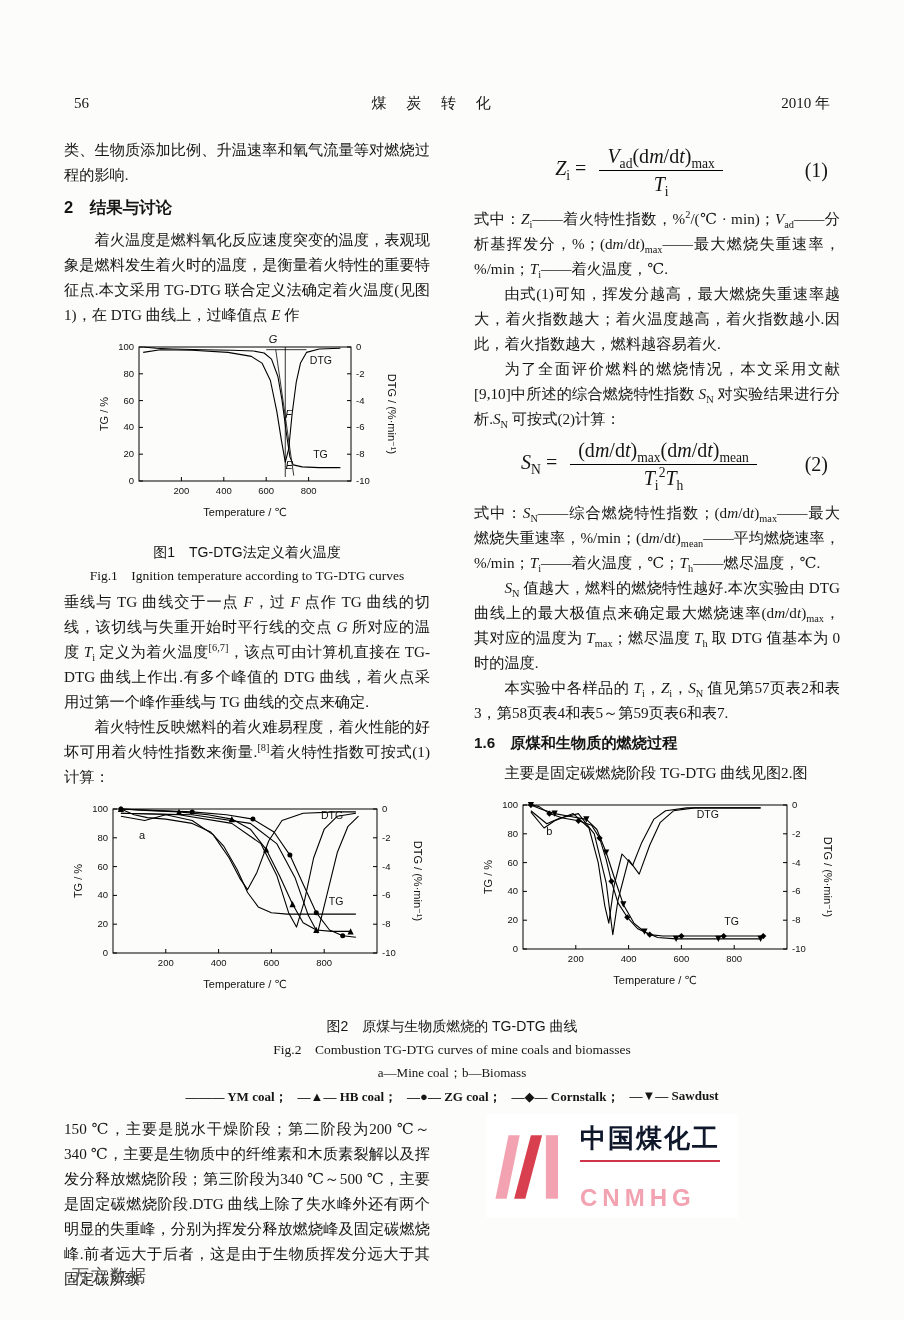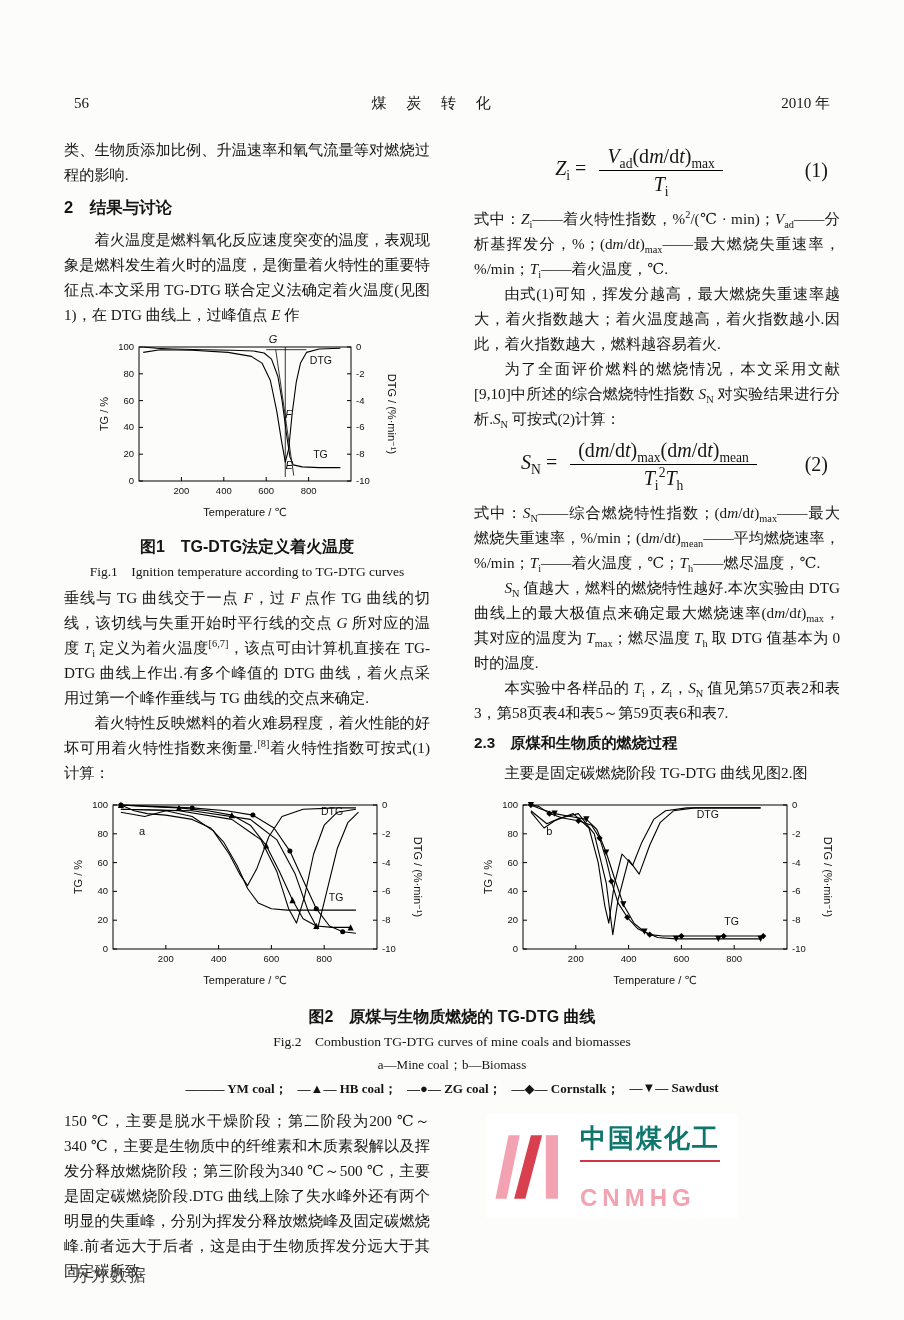--- a/index.html
+++ b/index.html
@@ -14,41 +14,41 @@
   .pg-journal { letter-spacing:8px; }
   .columns { display:grid; grid-template-columns:1fr 1fr; column-gap:44px; }
   .body-text { font-size:15.2px; line-height:25px; text-align:justify; }
   .ind { text-indent:2em; }
   .sec-title { font-family:"Liberation Sans","DejaVu Sans",sans-serif; font-weight:bold;
     font-size:16.5px; margin:10px 0 8px; }
   .sub-title { font-family:"Liberation Sans","DejaVu Sans",sans-serif; font-weight:bold;
     font-size:15.2px; margin:8px 0 6px; }
   sub, sup { font-size:68%; line-height:0; }
   .fig { text-align:center; margin:8px 0 2px; }
-  .cap-cn { font-family:"Liberation Sans","DejaVu Sans",sans-serif; font-weight:bold;
-    font-size:16px; margin-top:10px; }
+  .cap-cn { font-family:"Liberation Sans","DejaVu Sans",sans-serif; font-weight:normal;
+    font-size:14px; margin-top:17px; }
   .cap-en { font-size:13.5px; margin-top:5px; margin-bottom:4px; }
   .equation { display:flex; align-items:center; font-size:20px; margin:8px 12px 10px; }
   .eq-body { flex:1; text-align:center; }
   .frac { display:inline-block; vertical-align:middle; text-align:center; margin-left:8px; }
   .frac .num { display:block; border-bottom:1.2px solid #000; padding:0 8px 2px; }
   .frac .den { display:block; padding-top:2px; }
   .eq-no { width:36px; text-align:right; }
   .fig2-block { text-align:center; margin-top:8px; }
   .fig2-note { font-size:13px; margin-top:5px; }
   .legend-row { display:flex; justify-content:center; gap:10px; font-size:13px;
     margin-top:6px; font-weight:bold; }
   .legend-item { white-space:nowrap; }
   .bottom-cols { margin-top:10px; }
   svg.chart text { font-family:"Liberation Sans","DejaVu Sans",sans-serif; fill:#111; }
   .watermark { position:absolute; left:486px; top:1114px; width:252px; height:104px;
     background:#fff; display:flex; align-items:center; gap:8px; padding:4px 2px; z-index:5; }
   .wm-text { display:flex; flex-direction:column; }
   .wm-cn { font-family:"Liberation Sans","DejaVu Sans",sans-serif; font-weight:bold;
-    font-size:26px; color:#0f766e; letter-spacing:2px; border-bottom:2px solid #cf3448;
+    font-size:26px; color:#0f172a; letter-spacing:2px; border-bottom:2px solid #cf3448;
     padding-bottom:4px; }
   .wm-en { font-family:"Liberation Sans","DejaVu Sans",sans-serif; font-weight:bold;
     font-size:24px; color:#f2a2b0; letter-spacing:5px; margin-top:22px; }
   .wanfang { position:absolute; left:72px; top:1264px; font-size:17px; color:#4c4c4c;
     font-family:"Liberation Sans","DejaVu Sans",sans-serif; letter-spacing:2px; }
 </style>
 </head>
 <body>
 
 <div class="page">
@@ -205,21 +205,21 @@
           <span class="frac">
             <span class="num">(d<i>m</i>/d<i>t</i>)<sub>max</sub>(d<i>m</i>/d<i>t</i>)<sub>mean</sub></span>
             <span class="den"><i>T</i><sub>i</sub><sup>2</sup><i>T</i><sub>h</sub></span>
           </span>
         </span>
         <span class="eq-no">(2)</span>
       </div>
       <p class="body-text">式中：<i>S</i><sub>N</sub>——综合燃烧特性指数；(d<i>m</i>/d<i>t</i>)<sub>max</sub>——最大燃烧失重速率，%/min；(d<i>m</i>/d<i>t</i>)<sub>mean</sub>——平均燃烧速率，%/min；<i>T</i><sub>i</sub>——着火温度，℃；<i>T</i><sub>h</sub>——燃尽温度，℃.</p>
       <p class="body-text ind"><i>S</i><sub>N</sub> 值越大，燃料的燃烧特性越好.本次实验由 DTG 曲线上的最大极值点来确定最大燃烧速率(d<i>m</i>/d<i>t</i>)<sub>max</sub>，其对应的温度为 <i>T</i><sub>max</sub>；燃尽温度 <i>T</i><sub>h</sub> 取 DTG 值基本为 0 时的温度.</p>
       <p class="body-text ind">本实验中各样品的 <i>T</i><sub>i</sub>，<i>Z</i><sub>i</sub>，<i>S</i><sub>N</sub> 值见第57页表2和表3，第58页表4和表5～第59页表6和表7.</p>
-      <h3 class="sub-title">2.3　原煤和生物质的燃烧过程</h3>
+      <h3 class="sub-title">1.6　原煤和生物质的燃烧过程</h3>
       <p class="body-text ind">主要是固定碳燃烧阶段 TG-DTG 曲线见图2.图</p>
       <figure class="fig">
         <svg class="chart" width="352" height="198">
             <rect x="42" y="12" width="264" height="144" fill="none" stroke="#000" stroke-width="1"></rect>
             <line x1="94.80000000000001" y1="156" x2="94.80000000000001" y2="152" stroke="#000" stroke-width="1"></line>
             <text x="94.80000000000001" y="169" text-anchor="middle" font-size="9.5">200</text>
             <line x1="147.60000000000002" y1="156" x2="147.60000000000002" y2="152" stroke="#000" stroke-width="1"></line>
             <text x="147.60000000000002" y="169" text-anchor="middle" font-size="9.5">400</text>
             <line x1="200.4" y1="156" x2="200.4" y2="152" stroke="#000" stroke-width="1"></line>
             <text x="200.4" y="169" text-anchor="middle" font-size="9.5">600</text>

